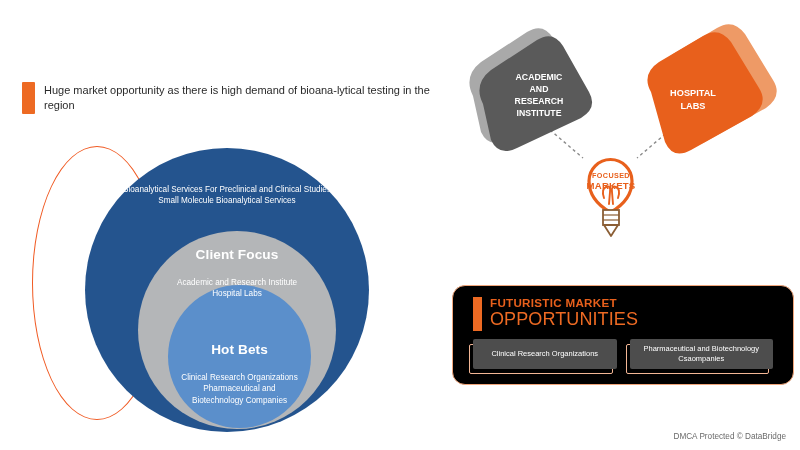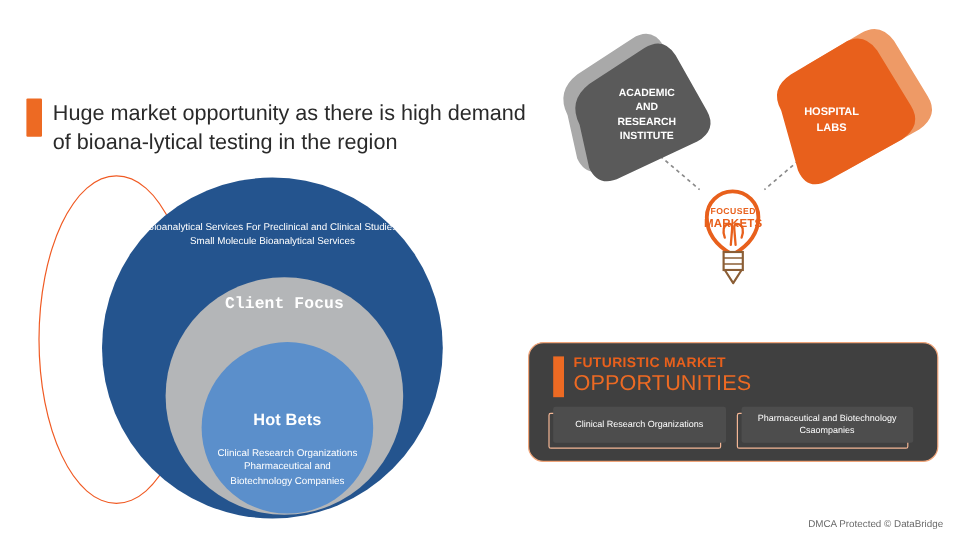--- a/index.html
+++ b/index.html
@@ -14,21 +14,21 @@
   .stage{position:absolute;left:0;top:0;width:800px;height:450px;}
 
   
   .title{
     position:absolute;left:22px;top:8px;width:470px;
     font-size:23.5px;font-weight:bold;line-height:1.22;
     color:#1b1b1b;letter-spacing:-0.3px;
   }
   .sub-wrap{position:absolute;left:22px;top:82px;width:430px;display:flex;gap:9px;align-items:flex-start;}
   .sub-bar{width:13px;height:32px;background:#ED6A23;flex:0 0 13px;border-radius:1px;}
-  .sub-text{font-size:18px;line-height:1.32;color:#2a2a2a;padding-top:1px;}
+  .sub-text{font-size:11px;line-height:1.32;color:#2a2a2a;padding-top:1px;}
 
   
   .circles{position:absolute;left:28px;top:142px;width:340px;height:295px;}
   .arc-orange{
     position:absolute;left:4px;top:4px;width:128px;height:272px;
     border:1.6px solid #F05A23;border-radius:50%;
     background:transparent;
   }
   .c-outer{
     position:absolute;left:57px;top:6px;width:284px;height:284px;border-radius:50%;
@@ -39,30 +39,30 @@
     background:#B4B6B8;
   }
   .c-inner{
     position:absolute;left:140px;top:143px;width:143px;height:143px;border-radius:50%;
     background:#5B8FCB;
   }
   .c-label{position:absolute;text-align:center;color:#ffffff;width:100%;left:0;}
   .c-head{font-size:13.6px;font-weight:bold;letter-spacing:0.1px;}
   .c-body{font-size:8.2px;line-height:1.38;margin-top:15px;font-weight:400;}
   .blk-outer{position:absolute;left:57px;top:27px;width:284px;}
-  .blk-mid{position:absolute;left:110px;top:105px;width:198px;font-family:Liberation Mono, monospace;}
+  .blk-mid{position:absolute;left:110px;top:105px;width:198px;}
   .blk-inner{position:absolute;left:140px;top:200px;width:143px;}
 
   
   .bulbgroup{position:absolute;left:455px;top:18px;width:345px;height:250px;}
 
   
   .opp-panel{
-    position:absolute;left:440px;top:285px;width:340px;height:98px;
-    border:1.4px solid #F0A57A;border-radius:13px;background:#404040;
+    position:absolute;left:452px;top:285px;width:340px;height:98px;
+    border:1.4px solid #F0A57A;border-radius:13px;background:#000000;
   }
   .opp-head{position:absolute;left:20px;top:11px;display:flex;gap:8px;align-items:flex-start;}
   .opp-bar{width:9px;height:34px;background:#ED6A23;flex:0 0 9px;}
   .opp-t1{font-size:11.6px;font-weight:bold;color:#E8601C;letter-spacing:0.3px;line-height:1.06;}
   .opp-t2{font-size:18px;font-weight:400;color:#ED6A23;letter-spacing:0.1px;line-height:1.06;margin-top:1px;}
 
   .opp-boxes{position:absolute;left:20px;top:53px;width:300px;display:flex;gap:13px;}
   .opp-box-wrap{position:relative;flex:1;}
   .opp-box-shadow{
     position:absolute;left:-4px;top:5px;width:100%;height:30px;
@@ -97,20 +97,22 @@
     <div class="c-mid"></div>
     <div class="c-inner"></div>
 
     <div class="blk-outer">
       <div class="c-label c-body" style="position:relative;white-space:pre-line">Bioanalytical Services For Preclinical and Clinical Studies
 Small Molecule Bioanalytical Services</div>
     </div>
 
     <div class="blk-mid">
       <div class="c-label c-head" style="position:relative">Client Focus</div>
+      <div class="c-label c-body" style="position:relative;white-space:pre-line">Academic and Research Institute
+Hospital Labs</div>
     </div>
 
     <div class="blk-inner">
       <div class="c-label c-head" style="position:relative">Hot Bets</div>
       <div class="c-label c-body" style="position:relative;white-space:pre-line">Clinical Research Organizations
 Pharmaceutical and
 Biotechnology Companies</div>
     </div>
   </div>
 

